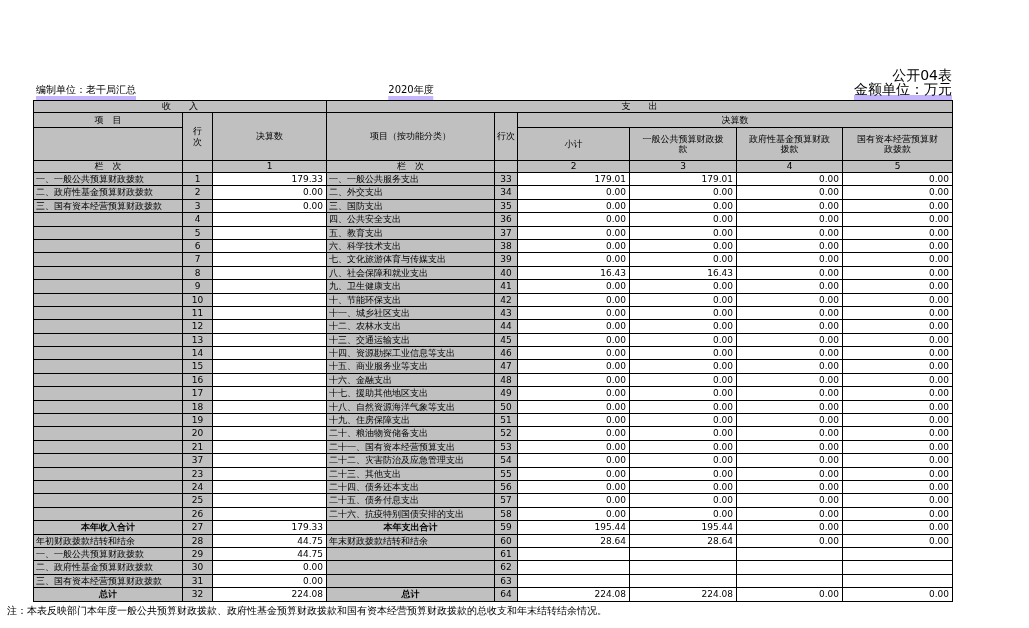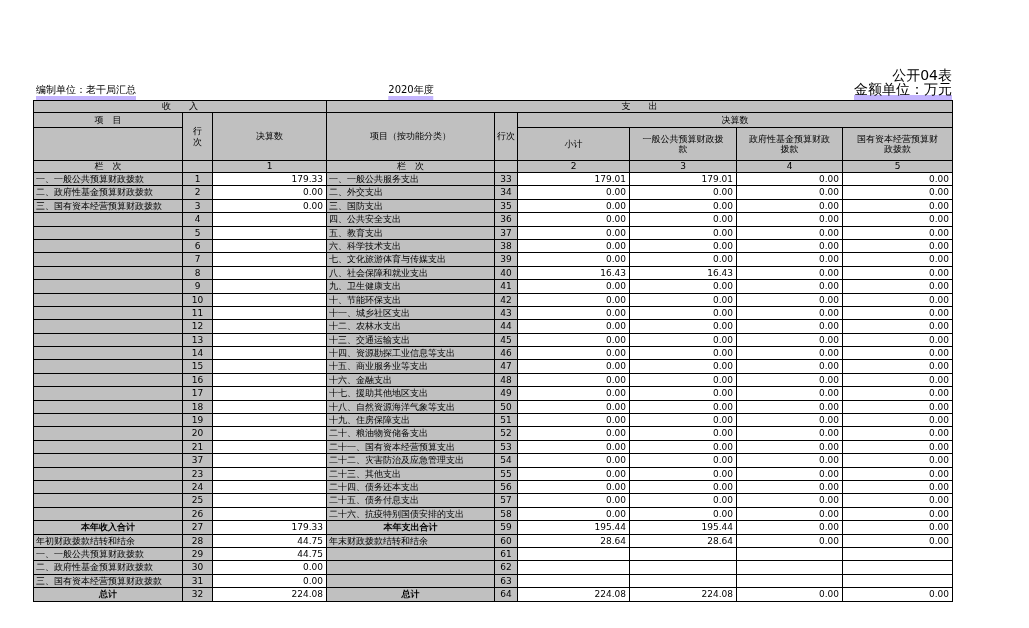--- a/index.html
+++ b/index.html
@@ -441,14 +441,15 @@
           <td class="gray c b">总计</td>
           <td class="gray c">64</td>
           <td class="num">224.08</td>
           <td class="num">224.08</td>
           <td class="num">0.00</td>
           <td class="num">0.00</td>
         </tr>
       </tbody>
   </table>
 
+  <div class="note">注：本表反映部门本年度一般公共预算财政拨款、政府性基金预算财政拨款和国有资本经营预算财政拨款的总收支和年末结转结余情况。</div>
 
 </div>
 
 </body></html>

